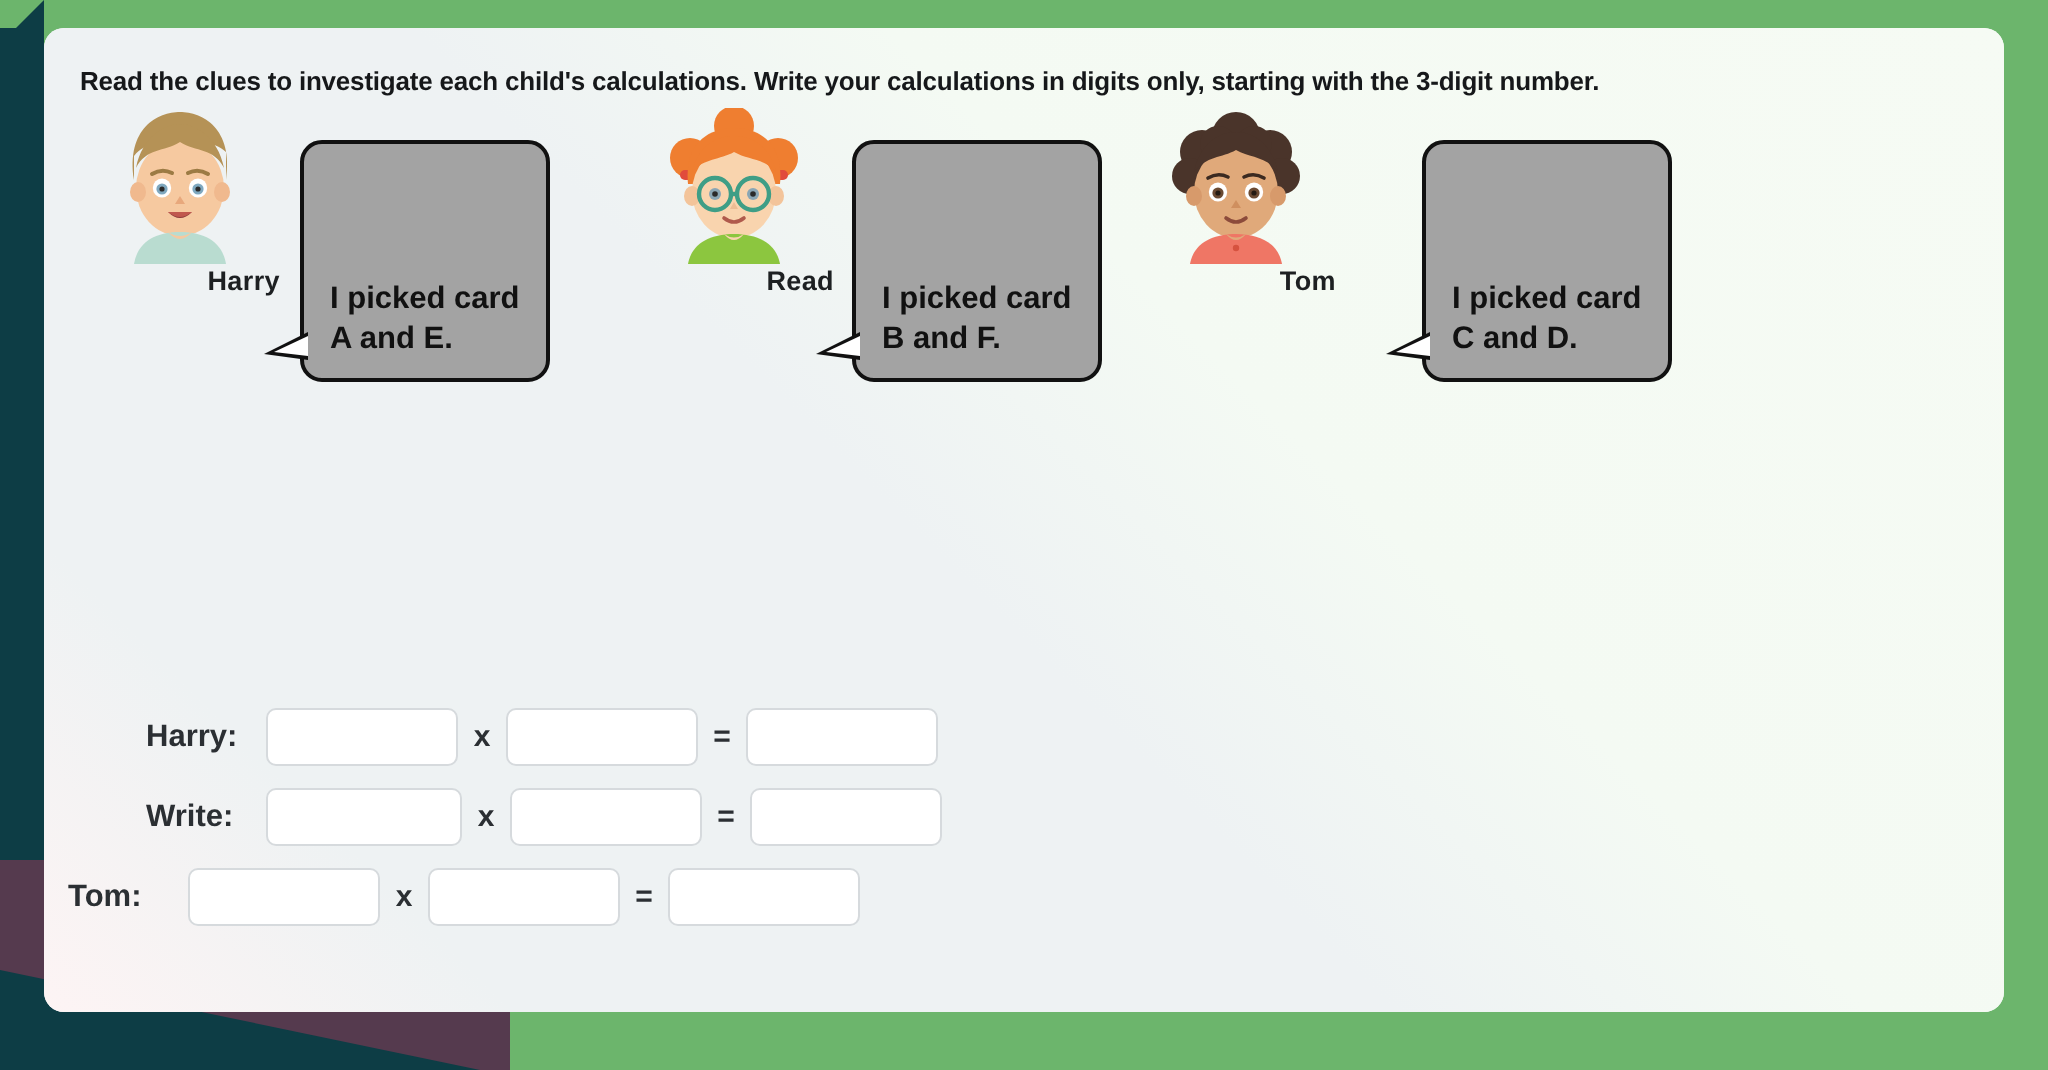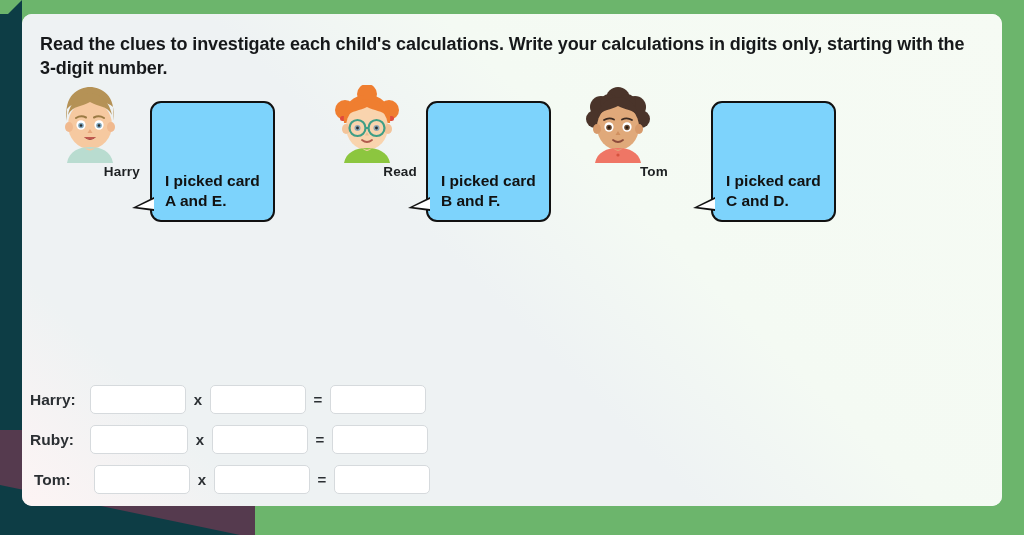--- a/index.html
+++ b/index.html
@@ -63,21 +63,21 @@
     content: "";
     position: absolute; inset: 0;
     background: linear-gradient(45deg,
         #fdf4f4 0%, #eef2f3 16%, #eef2f3 46%, #f4faf3 62%, #f6fbf4 100%);
   }
   #card > * { position: relative; z-index: 1; }
 
   
   .title {
     margin: 18px 18px 0 18px;
-    font-size: 18px;
+    font-size: 13px;
     font-weight: bold;
     color: #16181a;
     line-height: 1.35;
     letter-spacing: -0.1px;
   }
 
   
   .people-row {
     position: relative;
     height: 110px;
@@ -91,21 +91,21 @@
     margin-top: 1px;
     letter-spacing: .2px;
   }
 
   .avatar { width: 74px; height: 78px; margin: 0 auto; display: block; }
 
   
   .bubble {
     position: absolute;
     top: 16px;
-    background: #7dd3fc;
+    background: #a3a3a3;
     border: 2.2px solid #111;
     border-radius: 11px;
     padding: 9px 13px 9px 13px;
     font-size: 15.5px;
     font-weight: bold;
     color: #111;
     line-height: 1.28;
     white-space: pre-line;
   }
   .bubble .tail, .bubble .tail-in {
@@ -125,20 +125,21 @@
     border-right: 17px solid #fff;
   }
 
   
   .answers { position: absolute; left: 6px; top: 188px; }
   .ans-row {
     display: flex;
     align-items: center;
     height: 34px;
     margin-bottom: 6px;
+    margin-left: 43px;
   }
   .ans-label {
     width: 62px;
     font-size: 15.5px;
     font-weight: bold;
     color: #2b2f33;
     padding-left: 2px;
   }
   .ans-box {
     width: 96px; height: 29px;
@@ -281,21 +282,21 @@
       <div class="ans-row">
         <div class="ans-label">Harry:</div>
         <input class="ans-box" style="width: 96px;" type="text" value="">
         <div class="ans-op">x</div>
         <input class="ans-box" style="width: 96px;" type="text" value="">
         <div class="ans-op">=</div>
         <input class="ans-box" style="width: 96px;" type="text" value="">
       </div>
 
       <div class="ans-row">
-        <div class="ans-label">Ruby:</div>
+        <div class="ans-label">Write:</div>
         <input class="ans-box" style="width: 98px;" type="text" value="">
         <div class="ans-op">x</div>
         <input class="ans-box" style="width: 96px;" type="text" value="">
         <div class="ans-op">=</div>
         <input class="ans-box" style="width: 96px;" type="text" value="">
       </div>
 
       <div class="ans-row" style="margin-left:4px">
         <div class="ans-label">Tom:</div>
         <input class="ans-box" style="width: 96px;" type="text" value="">

